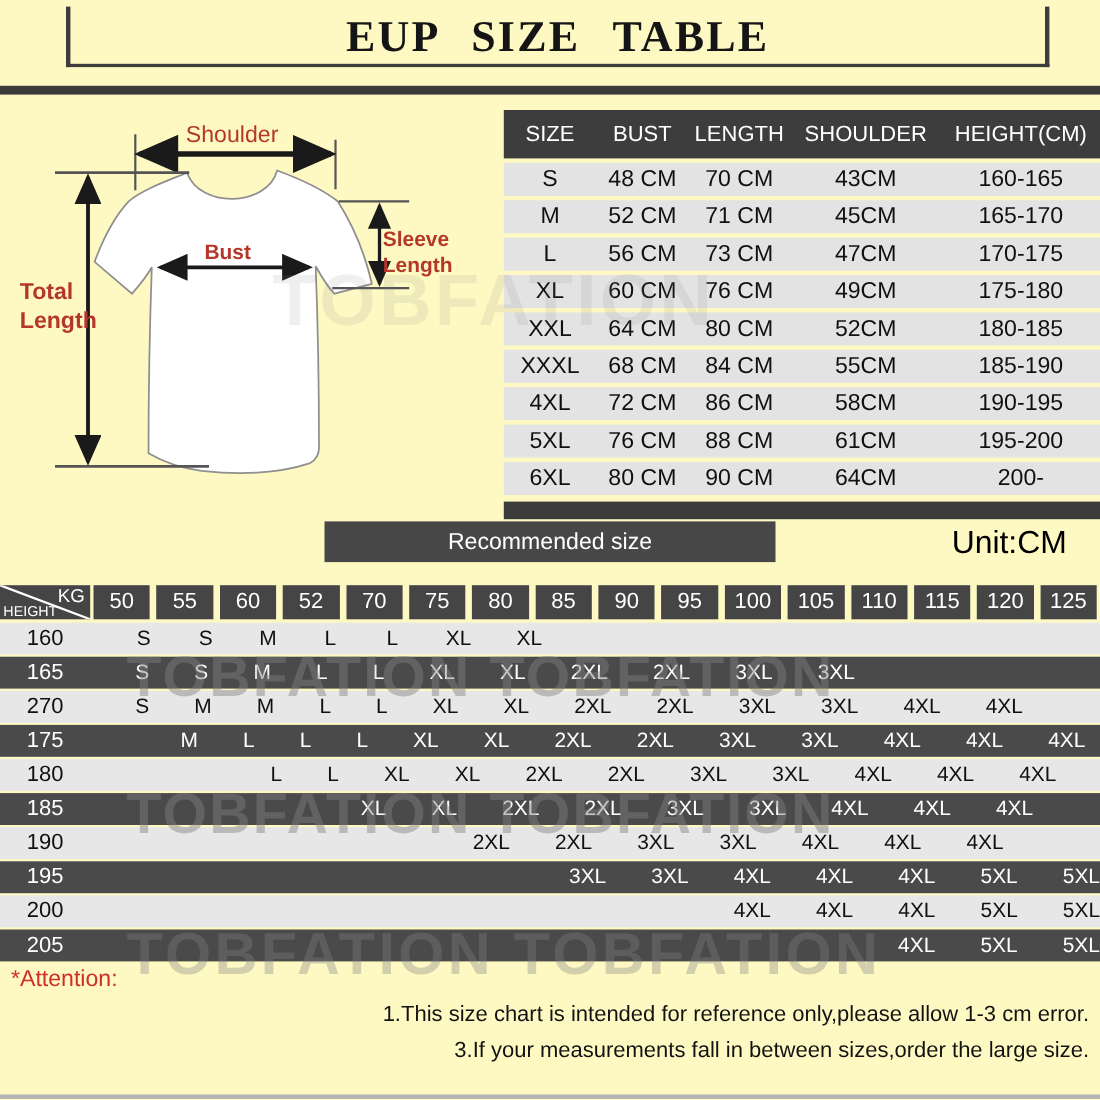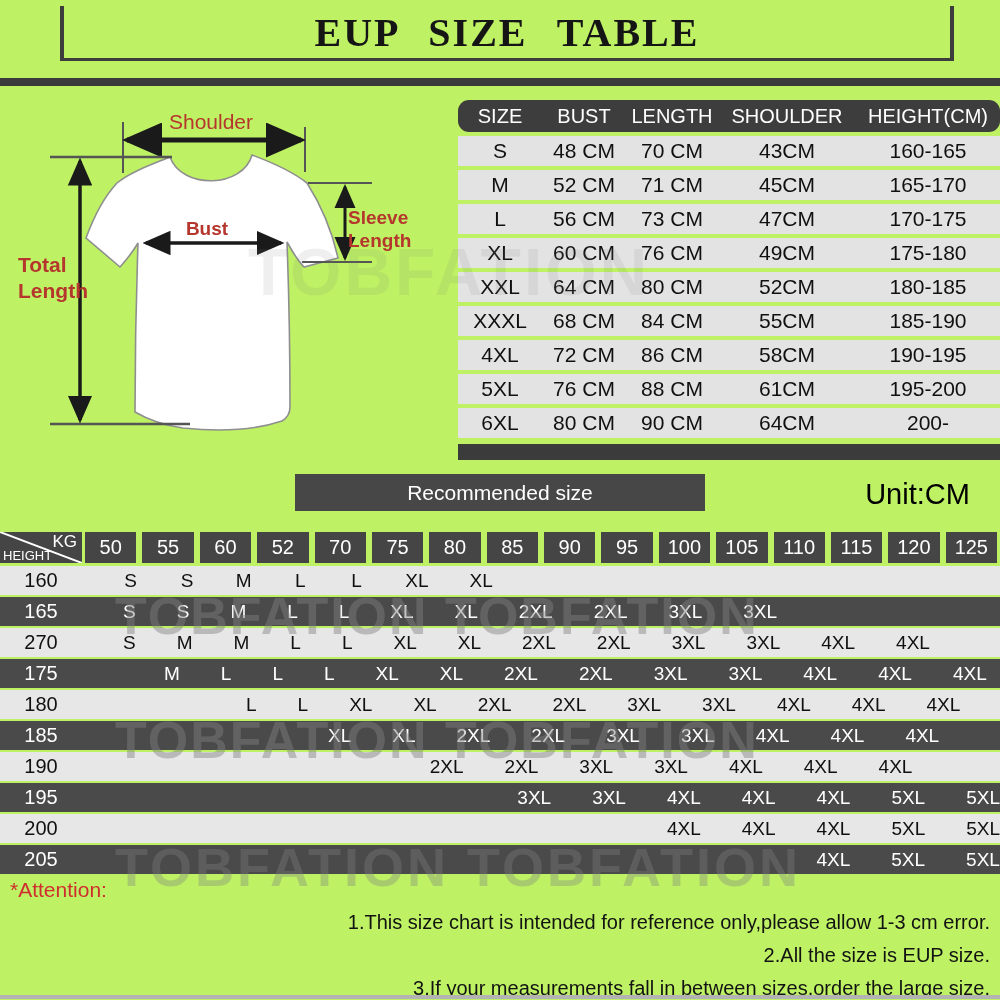--- a/index.html
+++ b/index.html
@@ -1,32 +1,32 @@
 <!DOCTYPE html>
 <html><head>
 <meta charset="utf-8">
 <style>
   html,body{margin:0;padding:0;background:#fff;}
-  .page{position:relative;width:1000px;height:1000px;background:#bef264;overflow:hidden;
+  .page{position:relative;width:1000px;height:1000px;background:#fef9c3;overflow:hidden;
         font-family:"Liberation Sans",sans-serif;color:#111;}
 
   
   .title-box{position:absolute;left:60px;top:6px;width:886px;height:52px;
              border-left:4px solid #3d3d3d;border-right:4px solid #3d3d3d;border-bottom:3px solid #3d3d3d;
              display:flex;align-items:center;justify-content:center;}
   .title-text{font-family:"Liberation Serif",serif;font-size:40px;font-weight:600;
               letter-spacing:2px;word-spacing:18px;color:#151515;}
   .top-bar{position:absolute;left:0;top:78px;width:1000px;height:8px;background:#3b3b3b;}
 
   
   .diagram{position:absolute;left:0;top:95px;width:455px;height:368px;}
 
   
   .size-table{position:absolute;left:458px;top:100px;width:542px;}
-  .sthead{display:flex;background:#3d3d3d;color:#fff;height:32px;align-items:center;font-size:20px;border-radius:11px;}
+  .sthead{display:flex;background:#3d3d3d;color:#fff;height:44px;align-items:center;font-size:20px;}
   .strow{display:flex;background:#e3e3e3;height:30px;margin-top:4px;align-items:center;font-size:21px;color:#101010;}
   .sthead>span,.strow>span{text-align:center;}
   .sthead>span:nth-child(1),.strow>span:nth-child(1){width:84px;}
   .sthead>span:nth-child(2),.strow>span:nth-child(2){width:84px;}
   .sthead>span:nth-child(3),.strow>span:nth-child(3){width:92px;}
   .sthead>span:nth-child(4),.strow>span:nth-child(4){width:138px;}
   .sthead>span:nth-child(5),.strow>span:nth-child(5){flex:1;}
   .st-bottom-bar{height:16px;background:#3b3b3b;margin-top:6px;}
 
   
@@ -411,21 +411,20 @@
           <span class="mcell">4XL</span>
           <span class="mcell">5XL</span>
           <span class="mcell">5XL</span>
         </div>
       </div>
   </div>
 
   <div class="attention">
     <div class="attn-head">*Attention:</div>
     <div class="attn-note">1.This size chart is intended for reference only,please allow 1-3 cm error.</div>
-    <div class="attn-note">2.All the size is EUP size.</div>
     <div class="attn-note">3.If your measurements fall in between sizes,order the large size.</div>
   </div>
   <div class="bottom-line"></div>
 
   <div class="wm wm1">TOBFATION</div>
   <div class="wm wm2">TOBFATION TOBFATION</div>
   <div class="wm wm3">TOBFATION TOBFATION</div>
   <div class="wm wm4">TOBFATION TOBFATION</div>
 
 </div>

